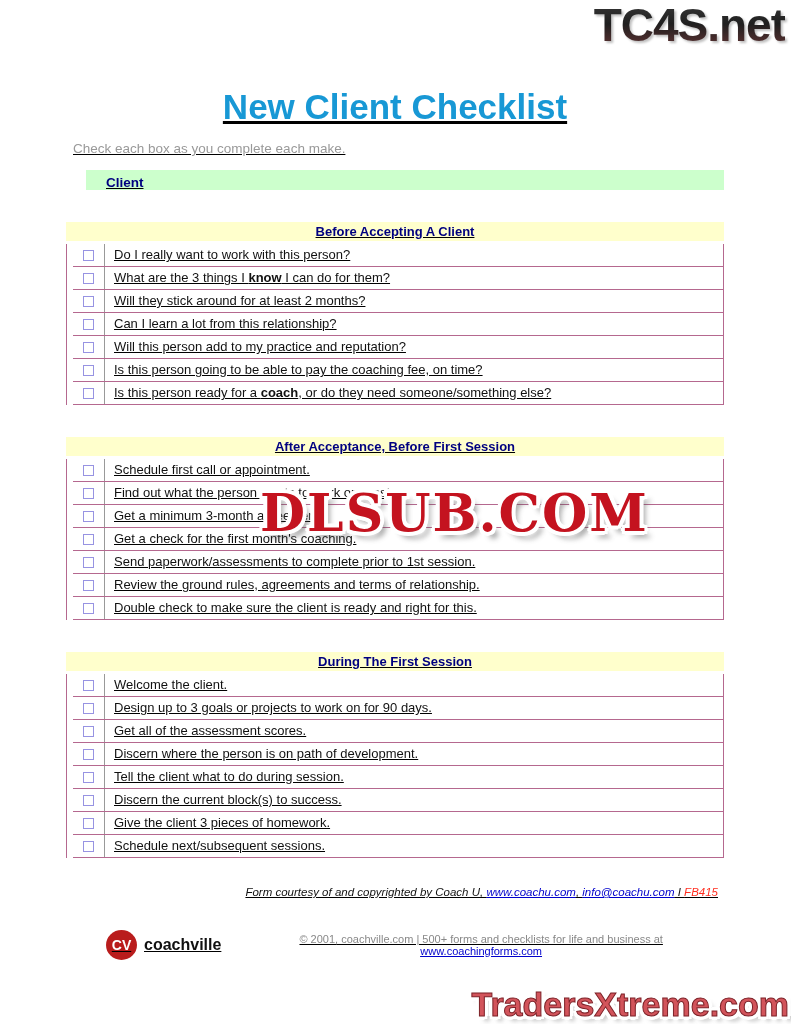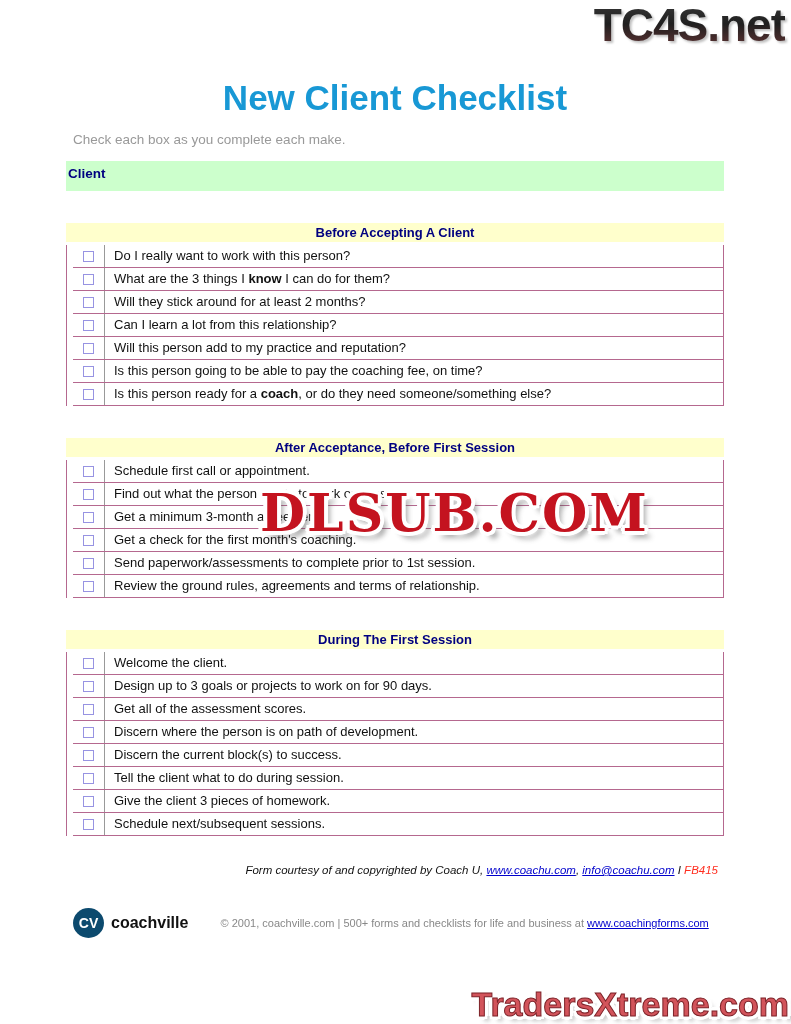--- a/index.html
+++ b/index.html
@@ -4,20 +4,21 @@
 <style>
   * { margin: 0; padding: 0; box-sizing: border-box; }
   html, body { background: #ffffff; }
   body { font-family: "Liberation Sans", sans-serif; }
   .page {
     position: relative;
     width: 791px;
     height: 1024px;
     background: #ffffff;
     overflow: hidden;
+    text-decoration: underline;
   }
   
   .tc4s {
     position: absolute;
     top: -2px;
     right: 6px;
     font-size: 46px;
     font-weight: bold;
     letter-spacing: -1px;
     background: linear-gradient(180deg, #3c3c3c 0%, #1f1f1f 48%, #4a2c2c 78%, #7d4b4b 100%);
@@ -54,41 +55,43 @@
     -webkit-text-stroke: 1px #7c2127;
     z-index: 6;
     text-shadow:
       -3px -3px 0 #fff, 3px -3px 0 #fff, -3px 3px 0 #fff, 3px 3px 0 #fff,
       -4px 0 0 #fff, 4px 0 0 #fff, 0 -4px 0 #fff, 0 4px 0 #fff,
       5px 5px 4px rgba(120,120,120,0.5);
   }
   
   .content { padding: 0 67px 0 66px; }
   h1.title {
-    padding-top: 78px;
+    padding-top: 42px;
     text-align: center;
     font-size: 35px;
     line-height: 40px;
     font-weight: bold;
     color: #1898d5;
+    margin-top: 45px;
   }
   .subtitle {
     margin: 14px 0 0 7px;
     font-size: 13.5px;
     color: #999999;
   }
   .client-bar {
     margin-top: 14px;
-    height: 30px;
+    height: 20px;
     line-height: 26px;
     background: #ccffcc;
-    padding-left: 2px;
+    padding-left: 20px;
     font-size: 13.5px;
     font-weight: bold;
     color: #000080;
+    margin-left: 20px;
   }
   .section { margin-top: 32px; }
   .section-header {
     height: 19px;
     line-height: 19px;
     background: #ffffcc;
     text-align: center;
     font-size: 13px;
     font-weight: bold;
     color: #000080;
@@ -149,27 +152,28 @@
   }
   .logo {
     display: flex;
     align-items: center;
     margin-left: 7px;
   }
   .logo-circle {
     width: 31px;
     height: 30px;
     border-radius: 50%;
-    background: #0c4a6e;
+    background: #b91c1c;
     color: #ffffff;
     font-weight: bold;
     font-size: 14px;
     display: flex;
     align-items: center;
     justify-content: center;
+    margin-left: 33px;
   }
   .logo-name {
     margin-left: 7px;
     font-size: 16px;
     font-weight: bold;
     color: #111111;
   }
   .copyright {
     flex: 1;
     text-align: center;
@@ -274,20 +278,26 @@
                 <span class="checkbox"></span>
               </div>
               <div class="text-cell"><span>Send paperwork/assessments to complete prior to 1st session.</span></div>
             </div>
             <div class="row">
               <div class="cb-cell">
                 <span class="checkbox"></span>
               </div>
               <div class="text-cell"><span>Review the ground rules, agreements and terms of relationship.</span></div>
             </div>
+            <div class="row">
+              <div class="cb-cell">
+                <span class="checkbox"></span>
+              </div>
+              <div class="text-cell"><span>Double check to make sure the client is ready and right for this.</span></div>
+            </div>
           </div>
         </div>
         <div class="section">
           <div class="section-header">During The First Session</div>
           <div class="section-table">
             <div class="row">
               <div class="cb-cell">
                 <span class="checkbox"></span>
               </div>
               <div class="text-cell"><span>Welcome the client.</span></div>
@@ -307,27 +317,27 @@
             <div class="row">
               <div class="cb-cell">
                 <span class="checkbox"></span>
               </div>
               <div class="text-cell"><span>Discern where the person is on path of development.</span></div>
             </div>
             <div class="row">
               <div class="cb-cell">
                 <span class="checkbox"></span>
               </div>
+              <div class="text-cell"><span>Tell the client what to do during session.</span></div>
+            </div>
+            <div class="row">
+              <div class="cb-cell">
+                <span class="checkbox"></span>
+              </div>
               <div class="text-cell"><span>Discern the current block(s) to success.</span></div>
-            </div>
-            <div class="row">
-              <div class="cb-cell">
-                <span class="checkbox"></span>
-              </div>
-              <div class="text-cell"><span>Tell the client what to do during session.</span></div>
             </div>
             <div class="row">
               <div class="cb-cell">
                 <span class="checkbox"></span>
               </div>
               <div class="text-cell"><span>Give the client 3 pieces of homework.</span></div>
             </div>
             <div class="row">
               <div class="cb-cell">
                 <span class="checkbox"></span>

